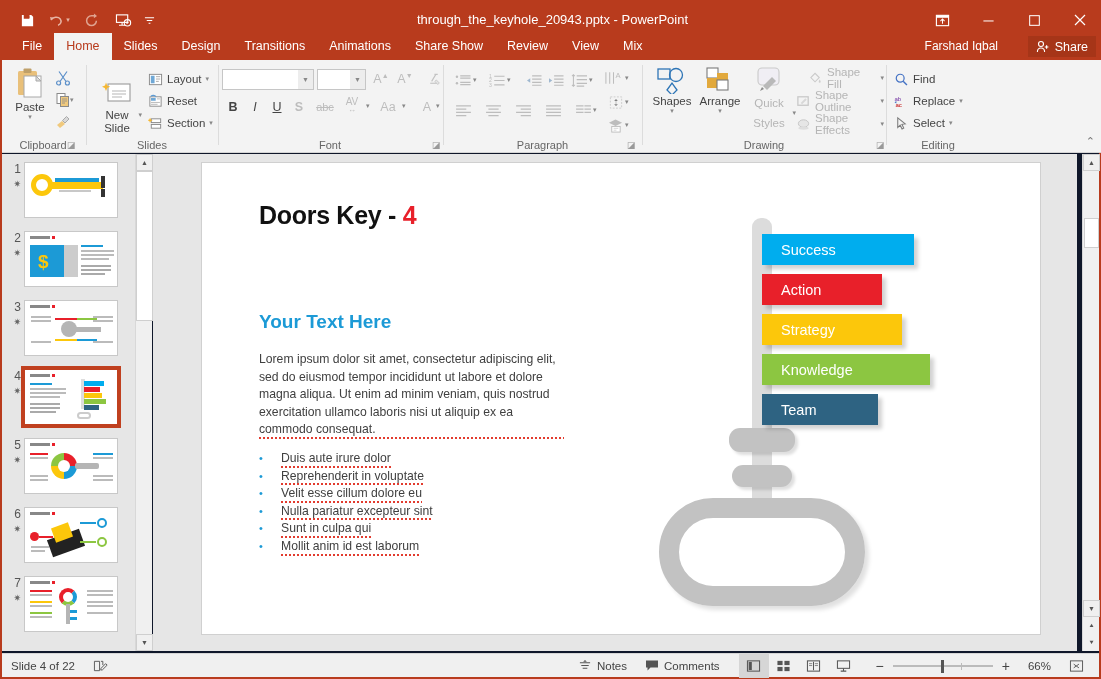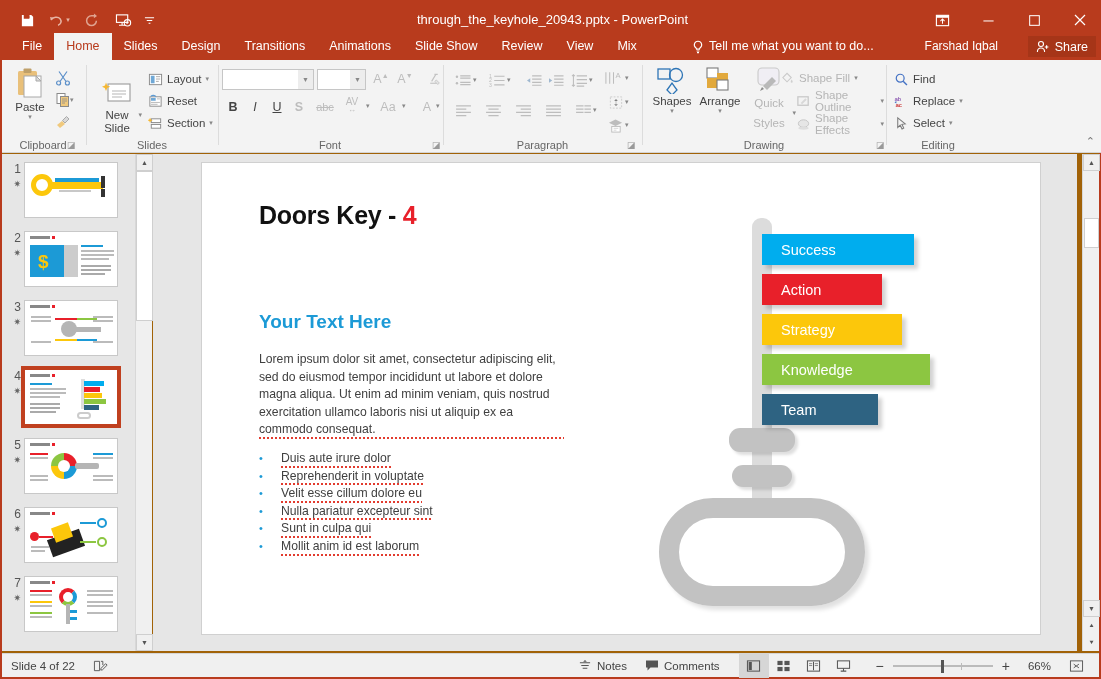--- a/index.html
+++ b/index.html
@@ -2,21 +2,21 @@
 <html><head>
 <meta charset="utf-8">
 <style>
   * { box-sizing: border-box; margin:0; padding:0; }
   html,body { width:1101px; height:679px; overflow:hidden; }
   body {
     font-family: "Liberation Sans", sans-serif;
     background:#fff;
     -webkit-font-smoothing: antialiased;
   }
-  #app { position:relative; width:1101px; height:679px; background:#a16207;
+  #app { position:relative; width:1101px; height:679px; background:#0f172a;
          border:2px solid #b83b1d; border-top:none; }
 
   
   .titlebar { position:absolute; left:0; top:0; width:1101px; height:40px;
               background:#b83b1d; }
   .qat { position:absolute; left:10px; top:0; height:40px; display:flex;
          align-items:center; gap:2px; }
   .qat-btn { width:30px; height:30px; display:flex; align-items:center;
              justify-content:center; color:#fff; cursor:pointer; }
   .qat-btn svg { display:block; }
@@ -217,35 +217,26 @@
   </div>
 
   <div class="tabbar">
     <div class="tabs">
       <div class="tab">File</div>
       <div class="tab active">Home</div>
       <div class="tab">Slides</div>
       <div class="tab">Design</div>
       <div class="tab">Transitions</div>
       <div class="tab">Animations</div>
-      <div class="tab">Slide Show</div>
+      <div class="tab">Share Show</div>
       <div class="tab">Review</div>
       <div class="tab">View</div>
       <div class="tab">Mix</div>
     </div>
 
-    <div class="tellme">
-      <span class="ic">
-        <svg width="12" height="14" viewBox="0 0 12 14">
-            <path d="M6 1.2a3.6 3.6 0 0 1 2.2 6.5c-.5.4-.7.9-.7 1.4H4.5c0-.5-.2-1-.7-1.4A3.6 3.6 0 0 1 6 1.2z" fill="none" stroke="#fff" stroke-width="1.1"></path>
-            <path d="M4.6 11h2.8M5 12.6h2" stroke="#fff" stroke-width="1.1"></path>
-          </svg>
-      </span>
-      <span>Tell me what you want to do...</span>
-    </div>
 
     <div class="username">Farshad Iqbal</div>
 
     <div class="sharebtn">
       <span class="ic">
         <svg width="14" height="13" viewBox="0 0 14 13">
             <circle cx="5" cy="4" r="2.5" fill="none" stroke="#fff" stroke-width="1.1"></circle>
             <path d="M1.4 12c0-2.4 1.6-4 3.6-4s3.6 1.6 3.6 4" fill="none" stroke="#fff" stroke-width="1.1"></path>
             <path d="M10.6 5.2v3.6M8.8 7h3.6" stroke="#fff" stroke-width="1.2"></path>
           </svg>
@@ -555,21 +546,21 @@
         <span class="ic">
           <svg width="32" height="26" viewBox="0 0 32 26">
               <rect x="5" y="2" width="21" height="17" rx="4" fill="#f0eef4" stroke="#c9c9c9" stroke-width="1.1"></rect>
               <path d="M10 20l9-9 4 4-9 9z" fill="#b9b9b9"></path>
               <path d="M9 21l-2 4 4-2z" fill="#8a8a8a"></path>
             </svg>
         </span>
         <span style="margin-top:1px; text-align:center; line-height:20px;">Quick Styles</span>
         <span class="caret" style="position:absolute; right:-2px; bottom:16px;">▾</span>
       </div>
-      <div class="smallbtn dis" style="position:absolute; left:136px; top:7px;">
+      <div class="smallbtn dis" style="position:absolute; left:164px; top:7px;">
         <span class="ic">
           <svg width="15" height="15" viewBox="0 0 16 16">
               <path d="M3 7l4.5-4.5L12 7l-4.5 4.5z" fill="none" stroke="#c9c9c9" stroke-width="1.1"></path>
               <path d="M12.5 9c1.4 2 1.4 3.6 0 3.6S11 11 12.5 9z" fill="#cfcfcf"></path>
             </svg>
         </span>
         <span>Shape Fill</span>
         <span class="caret">▾</span>
       </div>
       <div class="smallbtn dis" style="position:absolute; left:152px; top:30px;">

